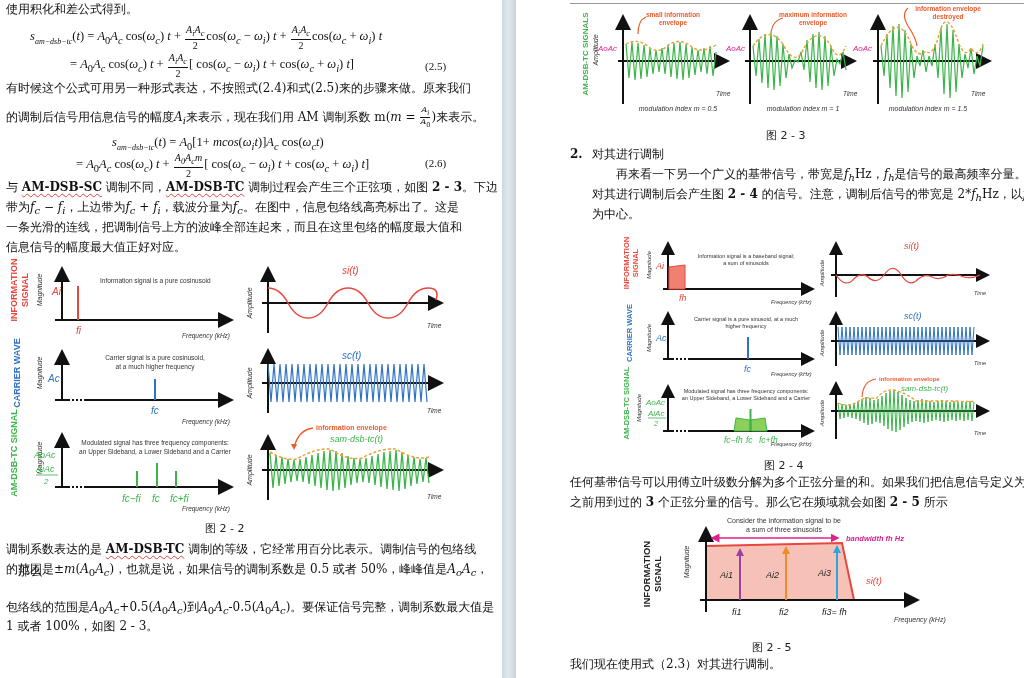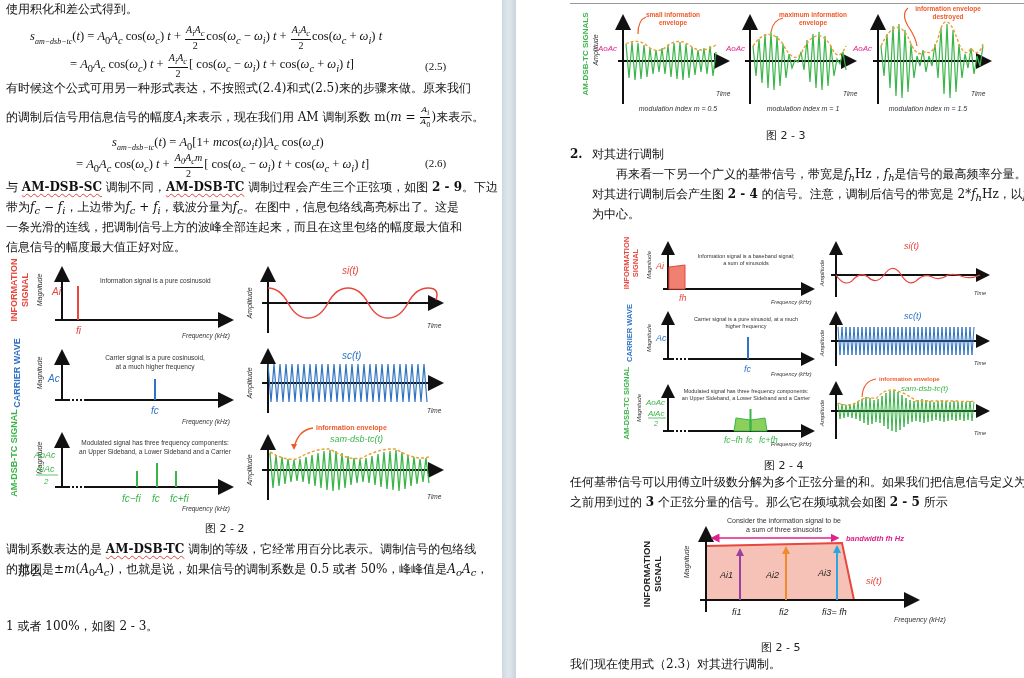--- a/index.html
+++ b/index.html
@@ -42,21 +42,21 @@
 
   <div class="eq" style="left:112px;top:135px;">
     <i>s<sub style="font-size:8px">am−dsb−tc</sub></i>(<i>t</i>) = <i>A</i><sub>0</sub>[1+ <i>mcos</i>(<i>ω<sub>i</sub>t</i>)]<i>A<sub>c</sub></i> cos(<i>ω<sub>c</sub>t</i>)
   </div>
   <div class="eq" style="left:76px;top:152px;">
     = <i>A</i><sub>0</sub><i>A<sub>c</sub></i> cos(<i>ω<sub>c</sub></i>) <i>t</i> +
     <span class="frac"><span class="num"><i>A<sub>0</sub>A<sub>c</sub>m</i></span><span class="den">2</span></span>[ cos(<i>ω<sub>c</sub></i> − <i>ω<sub>i</sub></i>) <i>t</i> + cos(<i>ω<sub>c</sub></i> + <i>ω<sub>i</sub></i>) <i>t</i>]
   </div>
   <div class="eqno" style="left:425px;top:157px;">(2.6)</div>
 
-  <div class="txt" style="left:6px;top:179px;">与 <b class="u">AM-DSB-SC</b> 调制不同，<b class="u">AM-DSB-TC</b> 调制过程会产生三个正弦项，如图 <b>2 - 9</b>。下边</div>
+  <div class="txt" style="left:6px;top:179px;">与 <b class="u">AM-DSB-SC</b> 调制不同，<b class="u">AM-DSB-TC</b> 调制过程会产生三个正弦项，如图 <b>2 - 3</b>。下边</div>
   <div class="txt" style="left:6px;top:199px;">带为<i>f<sub>c</sub></i> − <i>f<sub>i</sub></i>，上边带为<i>f<sub>c</sub></i> + <i>f<sub>i</sub></i>，载波分量为<i>f<sub>c</sub></i>。在图中，信息包络线高亮标出了。这是</div>
   <div class="txt" style="left:6px;top:219px;text-align:center;">一条光滑的连线，把调制信号上方的波峰全部连起来，而且在这里包络的幅度最大值和</div>
   <div class="txt" style="left:6px;top:239px;">信息信号的幅度最大值正好对应。</div>
 
   <svg style="position:absolute;left:0;top:258px;" width="450" height="260">
     <defs>
       <marker id="arr" markerWidth="8" markerHeight="8" refX="6" refY="4" orient="auto">
           <path d="M0,0 L8,4 L0,8 z" fill="#111"></path>
         </marker>
     </defs>
@@ -127,20 +127,21 @@
     <path d="M313,170 Q298,172 294,190" fill="none" stroke="#f05a28" stroke-width="1.3"></path>
     <path d="M291,186 L294,192 L297,186 z" fill="#f05a28"></path>
     <text x="330" y="184" font-size="9" font-style="italic" fill="#3bb54a" font-family="Liberation Serif,serif">sam-dsb-tc(t)</text>
     <text x="427" y="241" font-size="6.5" font-style="italic" fill="#333">Time</text>
   </svg>
   <div class="cap" style="left:205px;top:521px;">图 2 - 2</div>
 
   <div class="txt" style="left:6px;top:541px;">调制系数表达的是 <b class="u">AM-DSB-TC</b> 调制的等级，它经常用百分比表示。调制信号的包络线</div>
   <div class="txt" style="left:6px;top:561px;">的范围是±<i>m</i>(<i>A</i><sub>0</sub><i>A<sub>c</sub></i>)，也就是说，如果信号的调制系数是 0.5 或者 50%，峰峰值是<i>A<sub>o</sub>A<sub>c</sub></i>，</div>
   <div class="txt" style="left:6px;top:563px;margin-left:12px;">那么</div>
+  <div class="txt" style="left:6px;top:599px;">包络线的范围是<i>A</i><sub>0</sub><i>A<sub>c</sub></i>+0.5(<i>A</i><sub>0</sub><i>A<sub>c</sub></i>)到<i>A</i><sub>0</sub><i>A<sub>c</sub></i>-0.5(<i>A</i><sub>0</sub><i>A<sub>c</sub></i>)。要保证信号完整，调制系数最大值是</div>
   <div class="txt" style="left:6px;top:618px;">1 或者 100%，如图 2 - 3。</div>
 </div>
 
 <div class="gap"></div>
 
 <div class="page" id="page-right">
   <div class="topline"></div>
 
   <svg style="position:absolute;left:52px;top:4px;" width="456" height="112">
     <defs>
@@ -301,15 +302,15 @@
     <text x="130" y="64" font-size="9" font-style="italic" fill="#222" font-family="Liberation Serif,serif">Ai2</text>
     <text x="182" y="62" font-size="9" font-style="italic" fill="#222" font-family="Liberation Serif,serif">Ai3</text>
     <text x="230" y="70" font-size="9.5" font-style="italic" fill="#e8473e" font-family="Liberation Serif,serif">si(t)</text>
     <text x="96" y="101" font-size="9" font-style="italic" fill="#222" font-family="Liberation Serif,serif">fi1</text>
     <text x="143" y="101" font-size="9" font-style="italic" fill="#222" font-family="Liberation Serif,serif">fi2</text>
     <text x="186" y="101" font-size="9" font-style="italic" fill="#222" font-family="Liberation Serif,serif">fi3= fh</text>
     <text x="148" y="9" text-anchor="middle" font-size="7" fill="#333">Consider the information signal to be</text>
     <text x="148" y="18" text-anchor="middle" font-size="7" fill="#333">a sum of three sinusoids</text>
     <text x="258" y="108" font-size="7" font-style="italic" fill="#333">Frequency (kHz)</text>
   </svg>
-  <div class="cap" style="left:245px;top:640px;">图 2 - 5</div>
+  <div class="cap" style="left:236px;top:640px;">图 2 - 5</div>
   <div class="txt" style="left:54px;top:656px;">我们现在使用式（2.3）对其进行调制。</div>
 </div>
 
 </body></html>

